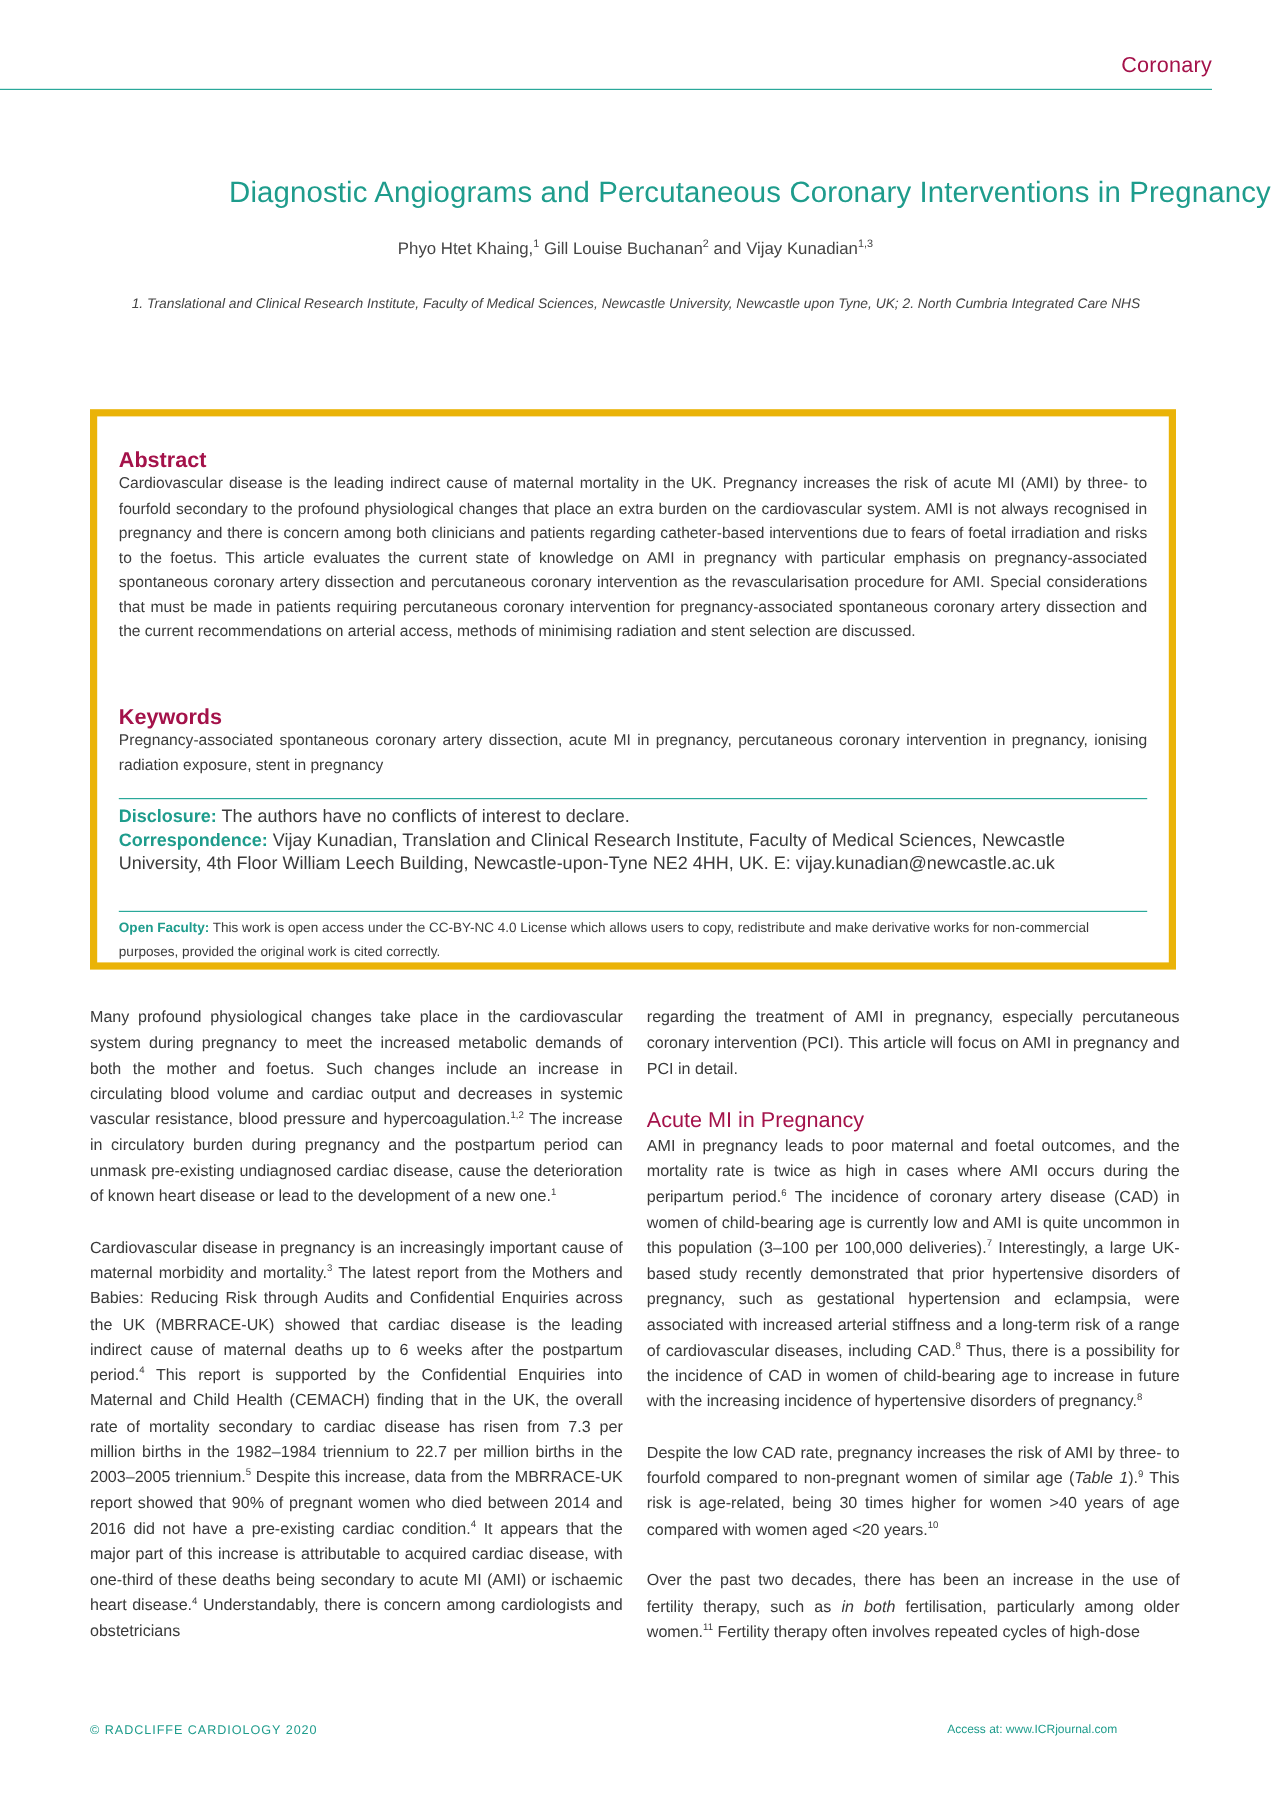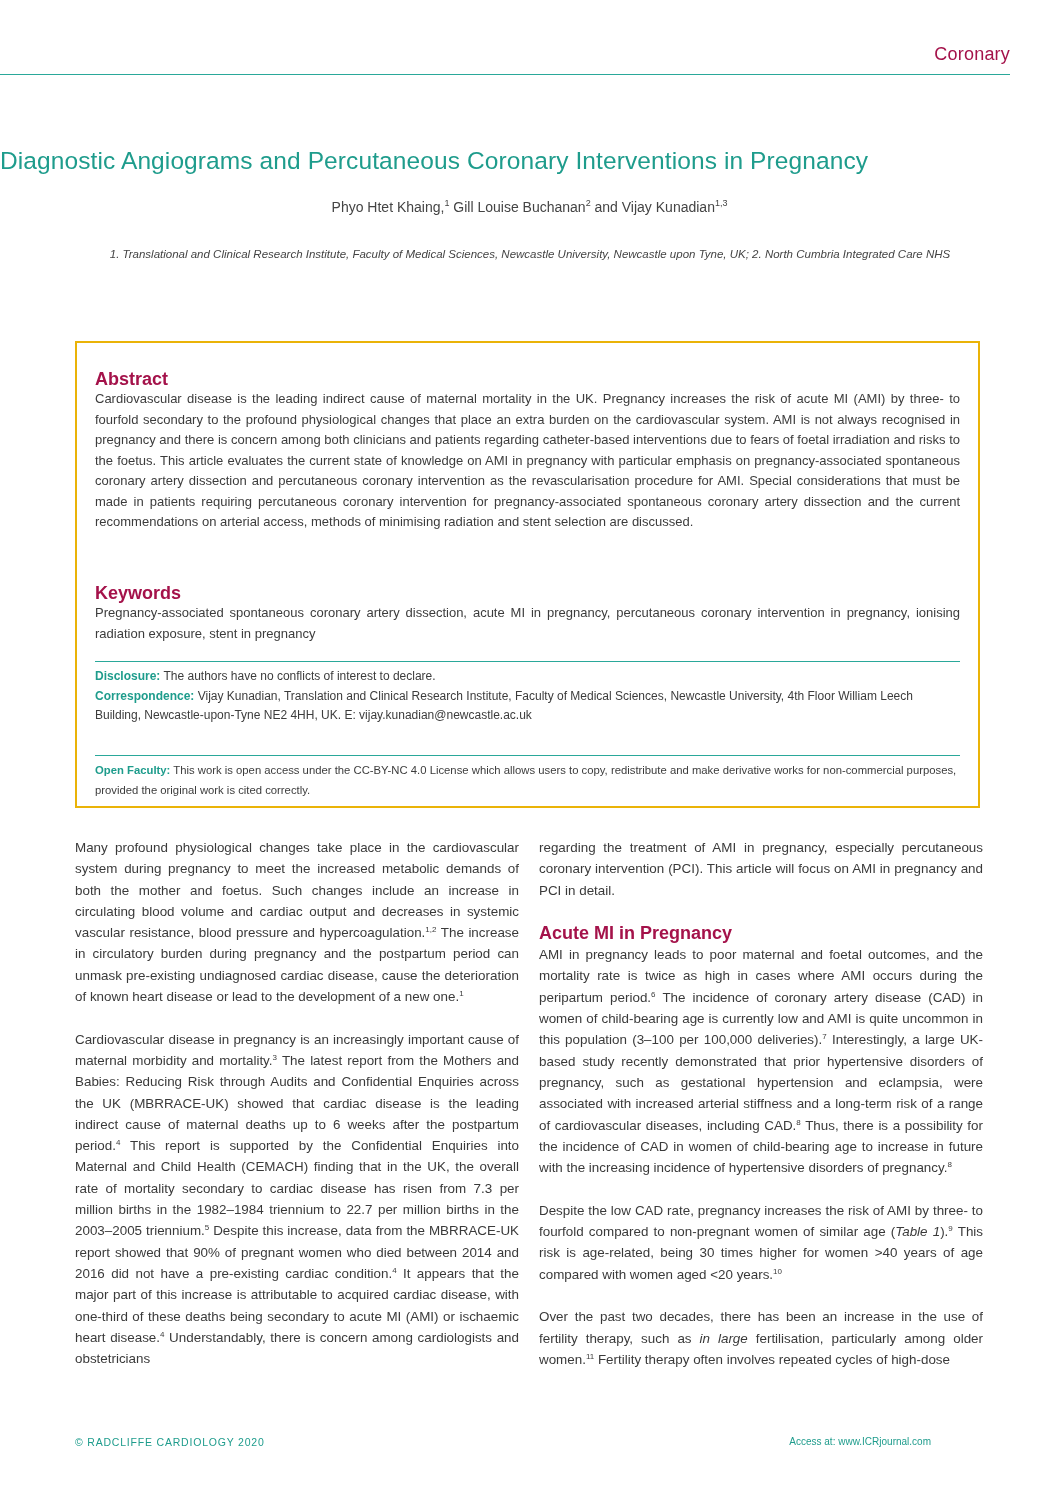--- a/index.html
+++ b/index.html
@@ -1,48 +1,48 @@
 <!DOCTYPE html>
 <html><head>
 <meta charset="utf-8">
 <style>
   html, body { margin: 0; padding: 0; background: #ffffff; }
   body { width: 1059px; height: 1497px; position: relative; overflow: hidden;
          font-family: "Liberation Sans", "DejaVu Sans", sans-serif; color: #3a3a3a; }
   .header-section { position: absolute; left: 0; top: 44px; width: 1010px; text-align: right;
          font-size: 18px; color: #a4124a; letter-spacing: 0.2px; }
   .header-rule { position: absolute; left: 0; top: 74px; width: 1010px; height: 1px; background: #2aa89a; }
-  .title { position: absolute; left: 0; top: 147px; width: 1059px; text-align: left;
+  .title { position: absolute; left: 0; top: 147px; width: 1059px; text-align: right;
          font-size: 24.5px; color: #1e9c8c; letter-spacing: 0.1px; }
   .authors { position: absolute; left: 0; top: 198px; width: 1059px; text-align: center;
          font-size: 14px; color: #444; }
   .authors sup { font-size: 9px; }
   .affil { position: absolute; left: 80px; top: 244px; width: 900px; text-align: center;
          font-size: 11.5px; color: #444; font-style: italic; line-height: 21px; }
   .abstract-box { position: absolute; left: 75px; top: 341px; width: 905px; height: 467px;
-         border: 2px solid #eab308; box-sizing: border-box; }
+         border: 6px solid #eab308; box-sizing: border-box; }
   .box-inner { position: absolute; left: 18px; right: 18px; top: 0; }
   .box-heading { font-size: 18px; color: #a4124a; margin: 0; line-height: 22px; }
   .box-text { font-size: 13px; line-height: 20.5px; text-align: justify; color: #3c3c3c; margin: 0; }
   .abs-head { position: absolute; top: 25px; }
   .abs-text { position: absolute; top: 46px; left: 0; right: 0; }
   .kw-head { position: absolute; top: 239px; }
   .kw-text { position: absolute; top: 260px; left: 0; right: 0; }
   .rule1 { position: absolute; top: 318px; left: 0; right: 0; height: 1px; background: #2aa89a; }
-  .meta { position: absolute; top: 324px; left: 0; right: 0; font-size: 12px; line-height: 19.5px; color: #3c3c3c; }
+  .meta { position: absolute; top: 324px; left: 0; right: 0; font-size: 15px; line-height: 19.5px; color: #3c3c3c; }
   .meta b { color: #1e9c8c; }
   .rule2 { position: absolute; top: 412px; left: 0; right: 0; height: 1px; background: #2aa89a; }
   .oa { position: absolute; top: 418px; left: 0; right: 0; font-size: 11.3px; line-height: 19.5px; color: #3c3c3c; }
   .oa b { color: #1e9c8c; }
   .col { position: absolute; width: 444px; font-size: 13.4px; line-height: 21.3px; color: #3a3a3a; }
   .col p { margin: 0; text-align: justify; }
   .col sup { font-size: 8px; line-height: 0; }
   .col-left { left: 75px; top: 837px; }
   .col-right { left: 539px; top: 837px; }
-  .sec-head { font-size: 18px; font-weight: bold; color: #a4124a; margin: 0; line-height: 22px; }
+  .sec-head { font-size: 18px; font-weight: normal; color: #a4124a; margin: 0; line-height: 22px; }
   .gap { height: 21.3px; }
   .footer-left { position: absolute; left: 75px; top: 1436px; font-size: 10.5px; color: #1e9c8c; letter-spacing: 0.8px; }
   .footer-right { position: absolute; right: 128px; top: 1436px; font-size: 10px; color: #1e9c8c; }
 </style>
 </head>
 <body>
 
 <div class="header-section">Coronary</div>
 <div class="header-rule"></div>
 
@@ -90,17 +90,17 @@
 </div>
 
 <div class="col col-right">
   <p>regarding the treatment of AMI in pregnancy, especially percutaneous coronary intervention (PCI). This article will focus on AMI in pregnancy and PCI in detail.</p>
   <div class="gap"></div>
   <h3 class="sec-head">Acute MI in Pregnancy</h3>
   <p><span>AMI in pregnancy leads to poor maternal and foetal outcomes, and the mortality rate is twice as high in cases where AMI occurs during the peripartum period.</span><sup>6</sup><span> The incidence of coronary artery disease (CAD) in women of child-bearing age is currently low and AMI is quite uncommon in this population (3–100 per 100,000 deliveries).</span><sup>7</sup><span> Interestingly, a large UK-based study recently demonstrated that prior hypertensive disorders of pregnancy, such as gestational hypertension and eclampsia, were associated with increased arterial stiffness and a long-term risk of a range of cardiovascular diseases, including CAD.</span><sup>8</sup><span> Thus, there is a possibility for the incidence of CAD in women of child-bearing age to increase in future with the increasing incidence of hypertensive disorders of pregnancy.</span><sup>8</sup></p>
   <div class="gap"></div>
   <p><span>Despite the low CAD rate, pregnancy increases the risk of AMI by three- to fourfold compared to non-pregnant women of similar age (</span><i>Table 1</i><span>).</span><sup>9</sup><span> This risk is age-related, being 30 times higher for women &gt;40 years of age compared with women aged &lt;20 years.</span><sup>10</sup></p>
   <div class="gap"></div>
-  <p><span>Over the past two decades, there has been an increase in the use of fertility therapy, such as </span><i>in large</i><span> fertilisation, particularly among older women.</span><sup>11</sup><span> Fertility therapy often involves repeated cycles of high-dose</span></p>
+  <p><span>Over the past two decades, there has been an increase in the use of fertility therapy, such as </span><i>in both</i><span> fertilisation, particularly among older women.</span><sup>11</sup><span> Fertility therapy often involves repeated cycles of high-dose</span></p>
 </div>
 
 <div class="footer-left">© RADCLIFFE CARDIOLOGY 2020</div>
 <div class="footer-right">Access at: www.ICRjournal.com</div>
 
 </body></html>

